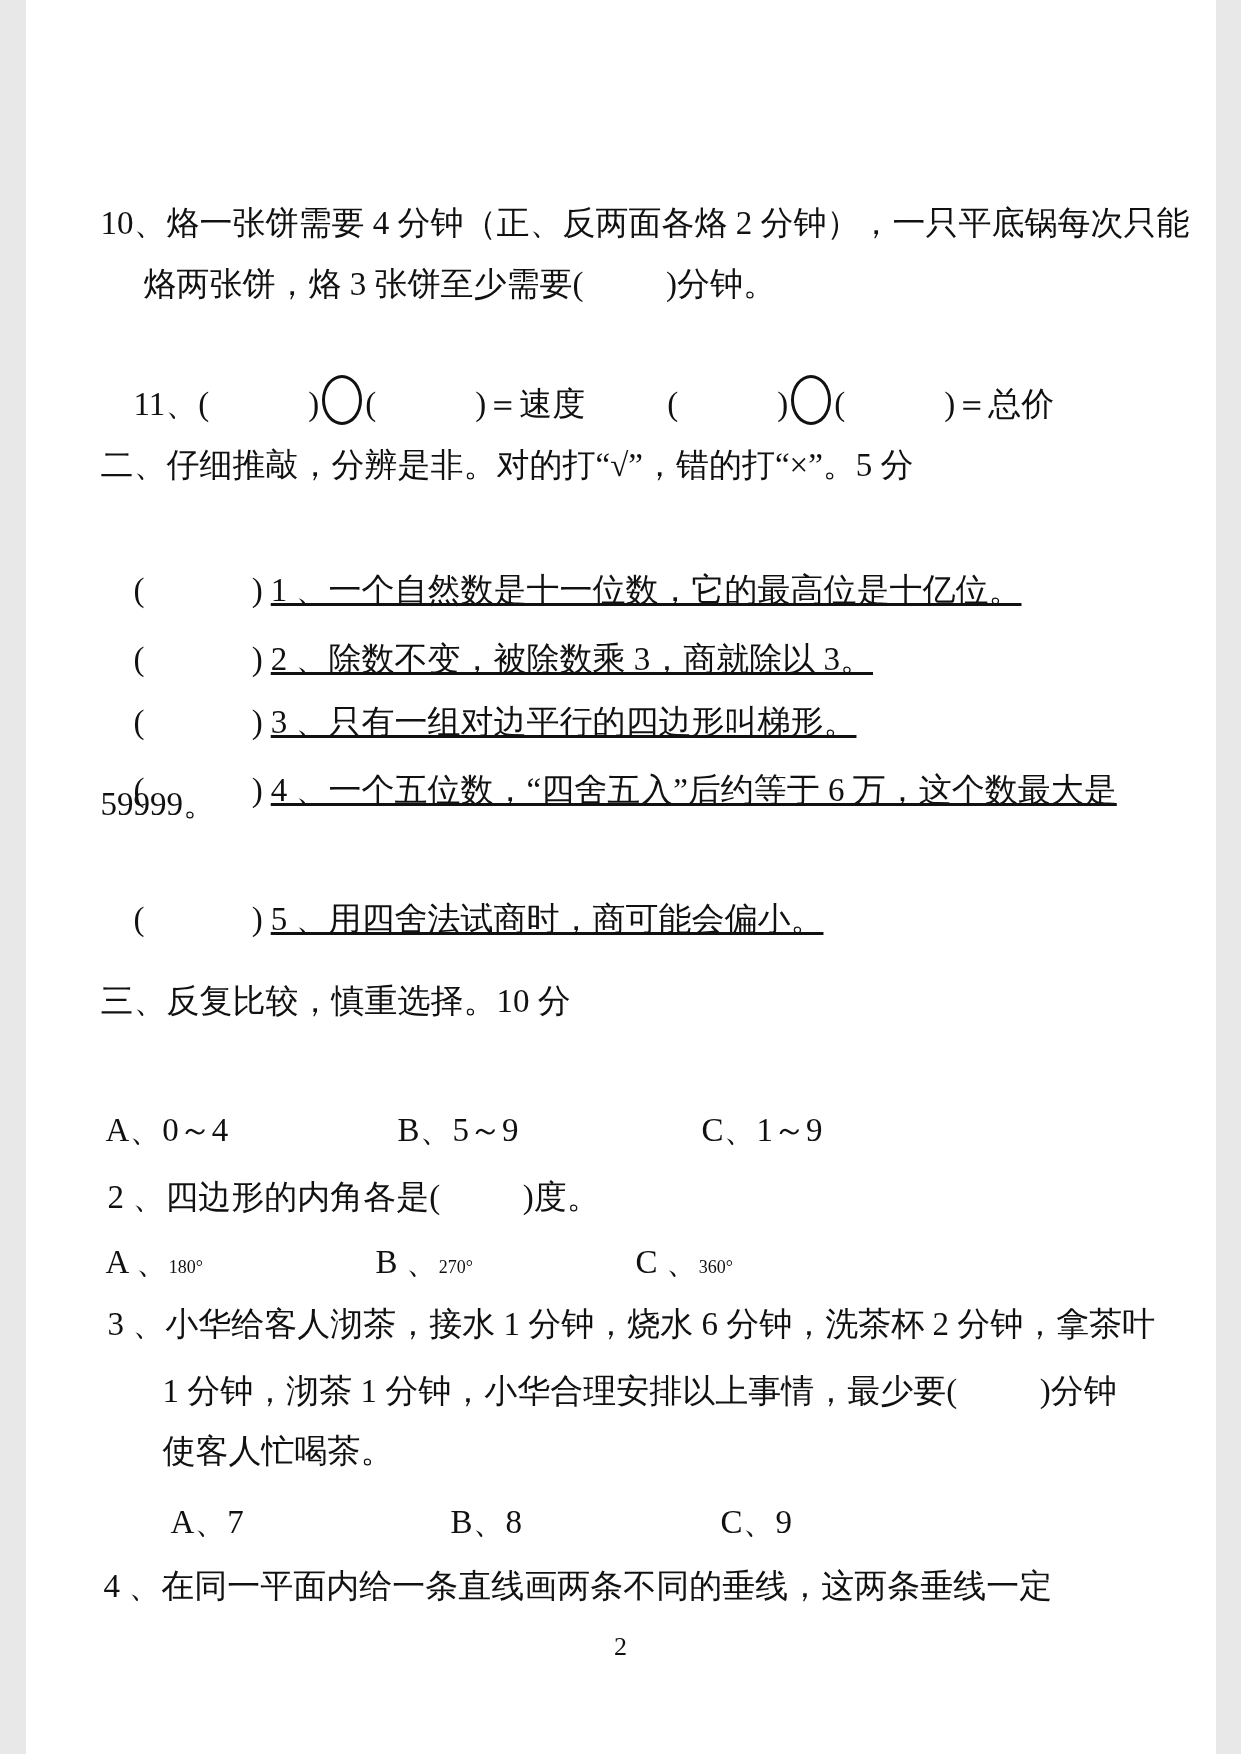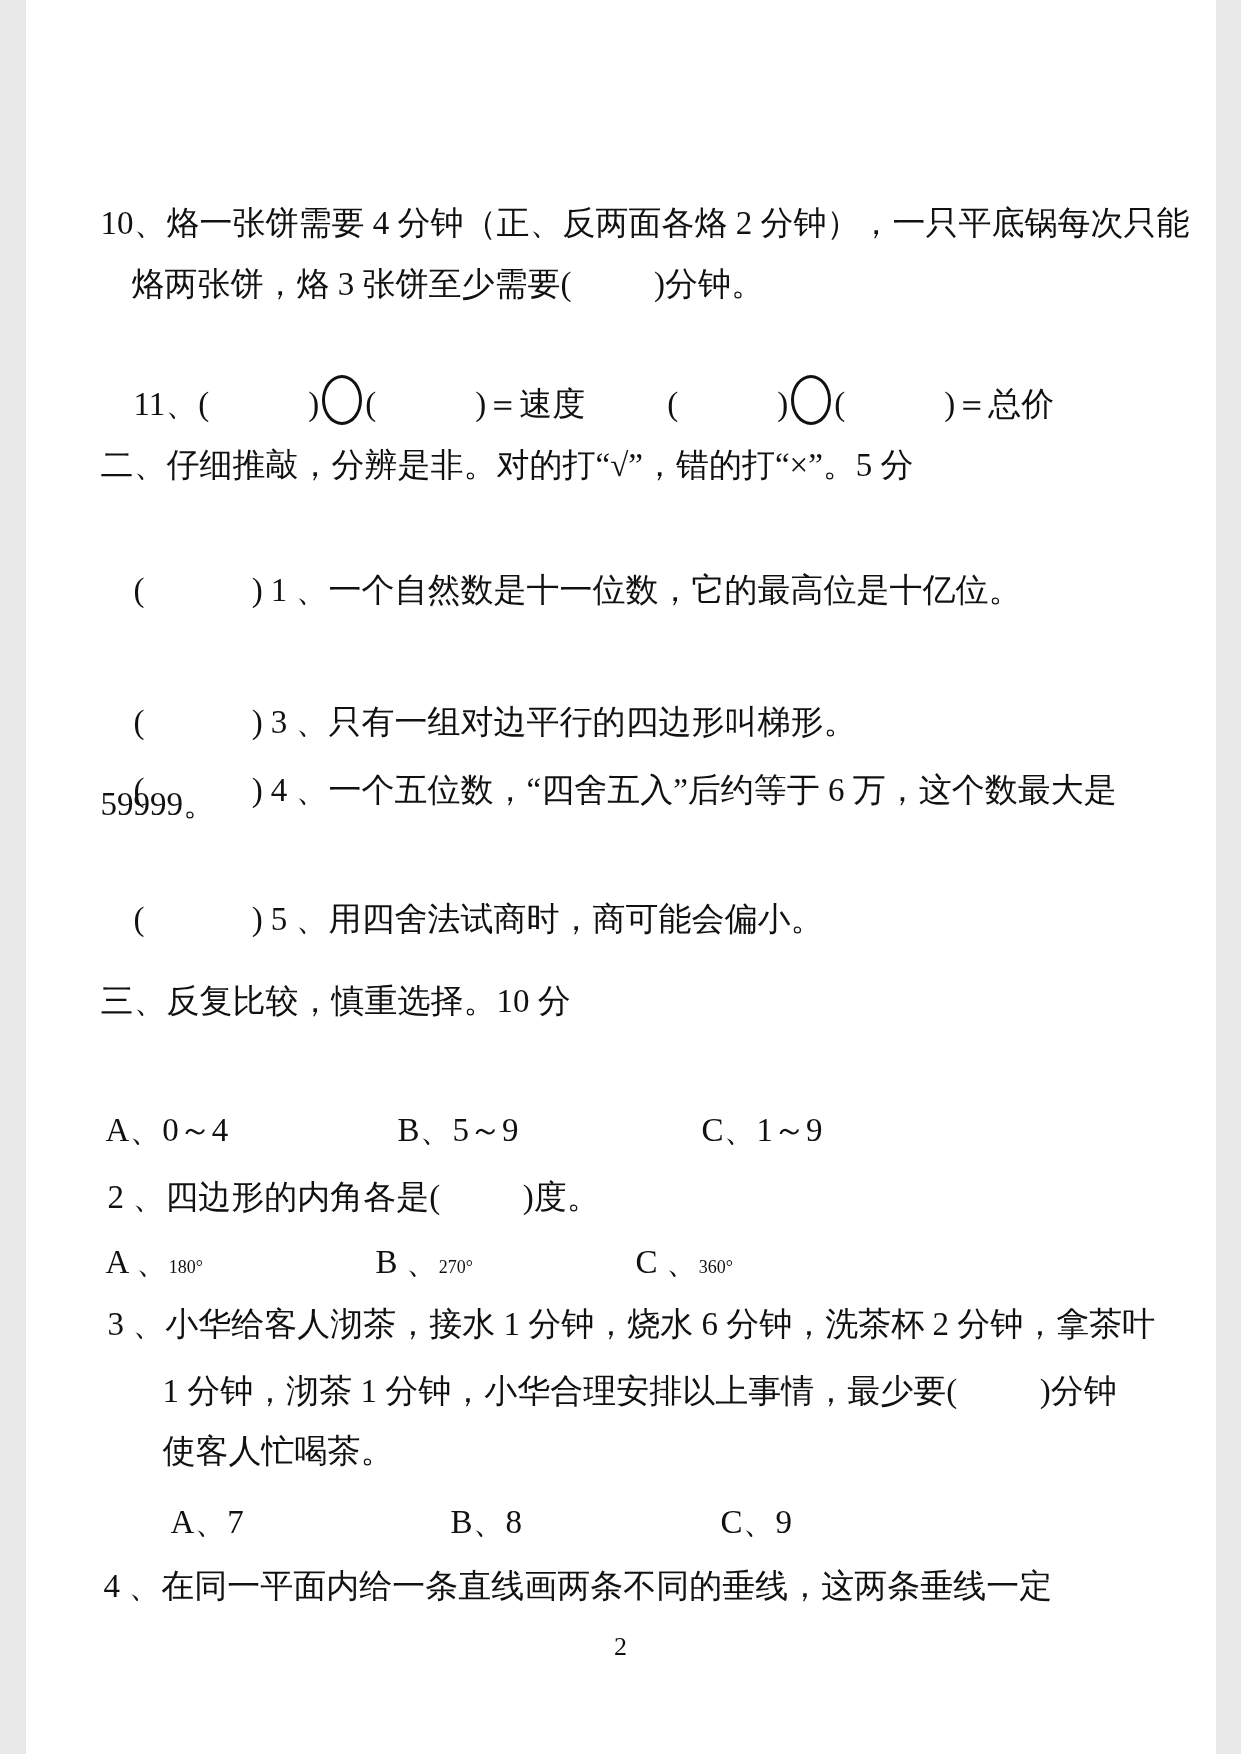--- a/index.html
+++ b/index.html
@@ -14,34 +14,34 @@
     font-size: 33px;
     overflow: hidden;
   }
   .line {
     position: absolute;
     left: 75px;
     white-space: pre;
     line-height: 46px;
   }
   .line span { white-space: pre; }
-  .indent1 { left: 106px; text-align: right; }
+  .indent1 { left: 118px; text-align: right; }
   .indent-q { left: 82px; }
   .indent-q3 { left: 137px; }
   .circle {
     display: inline-block;
     width: 34px;
     height: 44px;
     border: 3px solid #111111;
     border-radius: 50%;
     vertical-align: -10px;
     margin: 0 3px;
   }
   .gap-wide { display: inline-block; width: 82px; }
-  .tf-text { margin-left: 8px; }
+  .tf-text { margin-left: 8px; text-decoration: underline; }
   .choices-row {
     position: absolute;
     left: 0;
     width: 100%;
     height: 48px;
   }
   .choice { position: absolute; white-space: pre; }
   .small-num { font-size: 18px; }
   .page-number {
     position: absolute;
@@ -60,20 +60,23 @@
   <div class="line indent1" style="top:261px">烙两张饼，烙 3 张饼至少需要(          )分钟。</div>
 
   <div class="line" style="top:329px">
     <span>11、</span><span>(            )</span><span class="circle"></span><span>(            )</span><span>＝速度</span><span class="gap-wide"></span><span>(            )</span><span class="circle"></span><span>(            )</span><span>＝总价</span>
   </div>
 
   <div class="line" style="top:442px">二、仔细推敲，分辨是非。对的打“√”，错的打“×”。5 分</div>
 
   <div class="line" style="top:521px">
     <span>(             )</span><span class="tf-text">1 、一个自然数是十一位数，它的最高位是十亿位。</span>
+  </div>
+  <div class="line" style="top:590px">
+    <span>(             )</span><span class="tf-text">2 、除数不变，被除数乘 3，商就除以 3。</span>
   </div>
   <div class="line" style="top:653px">
     <span>(             )</span><span class="tf-text">3 、只有一组对边平行的四边形叫梯形。</span>
   </div>
   <div class="line" style="top:721px">
     <span>(             )</span><span class="tf-text">4 、一个五位数，“四舍五入”后约等于 6 万，这个数最大是</span>
   </div>
   <div class="line" style="top:781px">59999。</div>
   <div class="line" style="top:850px">
     <span>(             )</span><span class="tf-text">5 、用四舍法试商时，商可能会偏小。</span>

